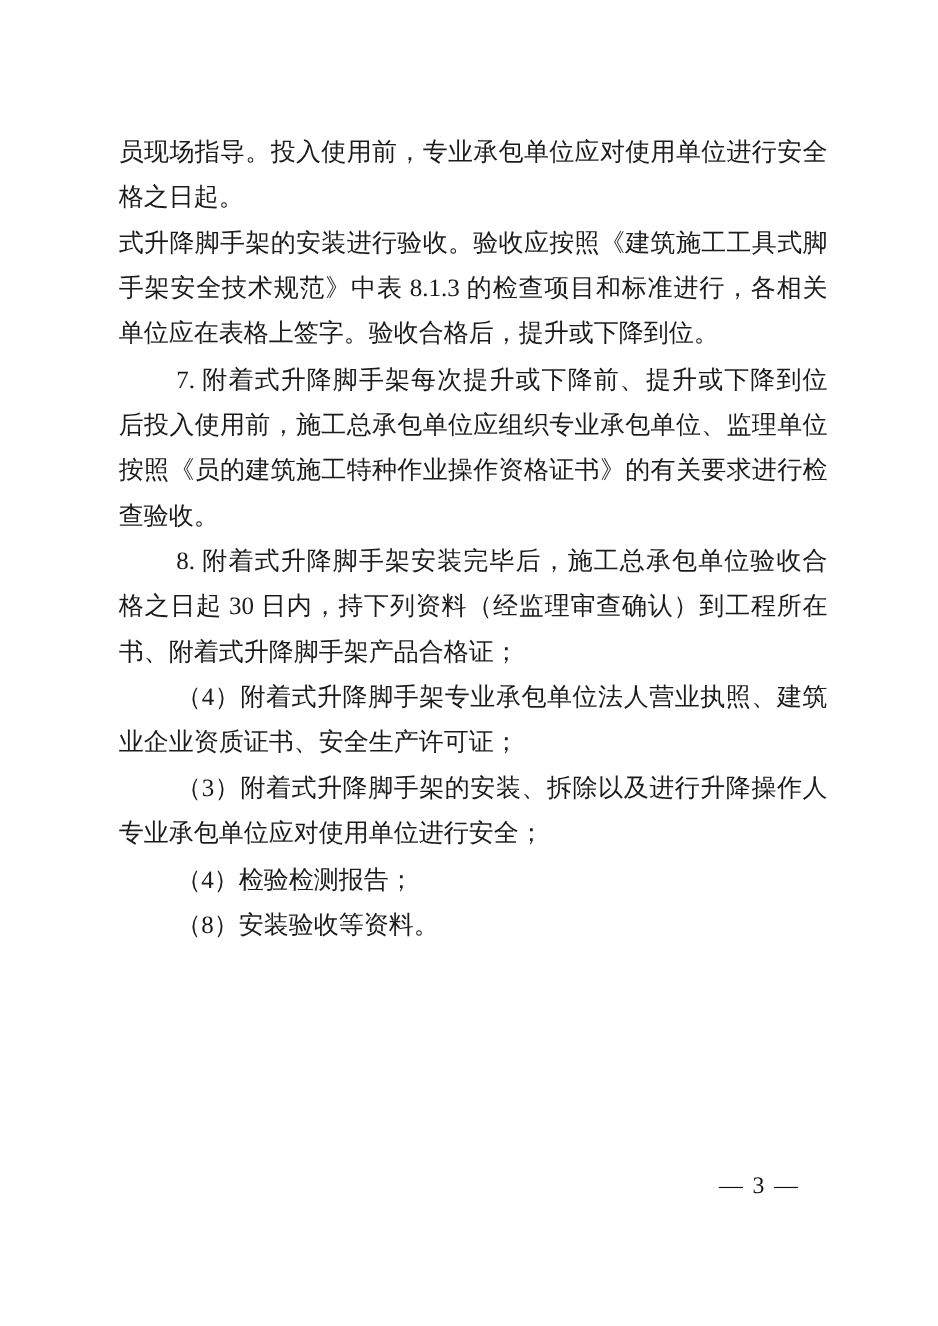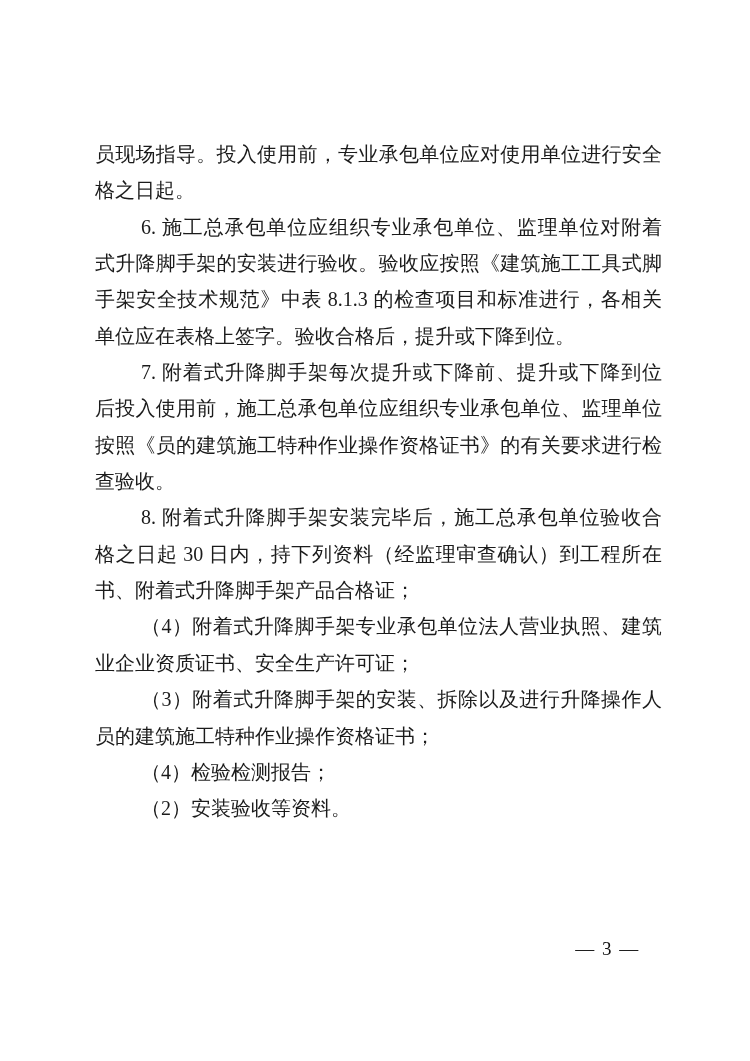--- a/index.html
+++ b/index.html
@@ -11,21 +11,21 @@
     height: 1061px;
     background: #ffffff;
     position: relative;
     font-family: "Liberation Serif", "DejaVu Serif", serif;
     color: #1b1b1b;
     overflow: hidden;
   }
   .doc {
     position: absolute;
     left: 95px;
-    top: 136px;
+    top: 104px;
     width: 567px;
     font-size: 20px;
     line-height: 36.35px;
   }
   
   .line {
     text-align: justify;
     text-align-last: justify;
     white-space: nowrap;
   }
@@ -47,32 +47,31 @@
     letter-spacing: 1.5px;
     color: #111111;
   }
 </style>
 </head>
 <body>
 
 <main class="doc">
   <div class="line">员现场指导。投入使用前，专业承包单位应对使用单位进行安全</div>
   <div class="line l">格之日起。</div>
-  <div class="line i">6. 施工总承包单位应组织专业承包单位、监理单位对附着</div>
   <div class="line">式升降脚手架的安装进行验收。验收应按照《建筑施工工具式脚</div>
   <div class="line">手架安全技术规范》中表 8.1.3 的检查项目和标准进行，各相关</div>
   <div class="line l">单位应在表格上签字。验收合格后，提升或下降到位。</div>
   <div class="line i">7. 附着式升降脚手架每次提升或下降前、提升或下降到位</div>
   <div class="line">后投入使用前，施工总承包单位应组织专业承包单位、监理单位</div>
   <div class="line">按照《员的建筑施工特种作业操作资格证书》的有关要求进行检</div>
   <div class="line l">查验收。</div>
   <div class="line i">8. 附着式升降脚手架安装完毕后，施工总承包单位验收合</div>
   <div class="line">格之日起 30 日内，持下列资料（经监理审查确认）到工程所在</div>
   <div class="line l">书、附着式升降脚手架产品合格证；</div>
   <div class="line i">（4）附着式升降脚手架专业承包单位法人营业执照、建筑</div>
   <div class="line l">业企业资质证书、安全生产许可证；</div>
   <div class="line i">（3）附着式升降脚手架的安装、拆除以及进行升降操作人</div>
-  <div class="line l">员的建筑施工特种作业操作资格证书；</div>
+  <div class="line l">专业承包单位应对使用单位进行安全；</div>
   <div class="line i l">（4）检验检测报告；</div>
-  <div class="line i l">（2）安装验收等资料。</div>
+  <div class="line i l">（8）安装验收等资料。</div>
 </main>
 
 <div class="pagenum">— 3 —</div>
 
 </body></html>

